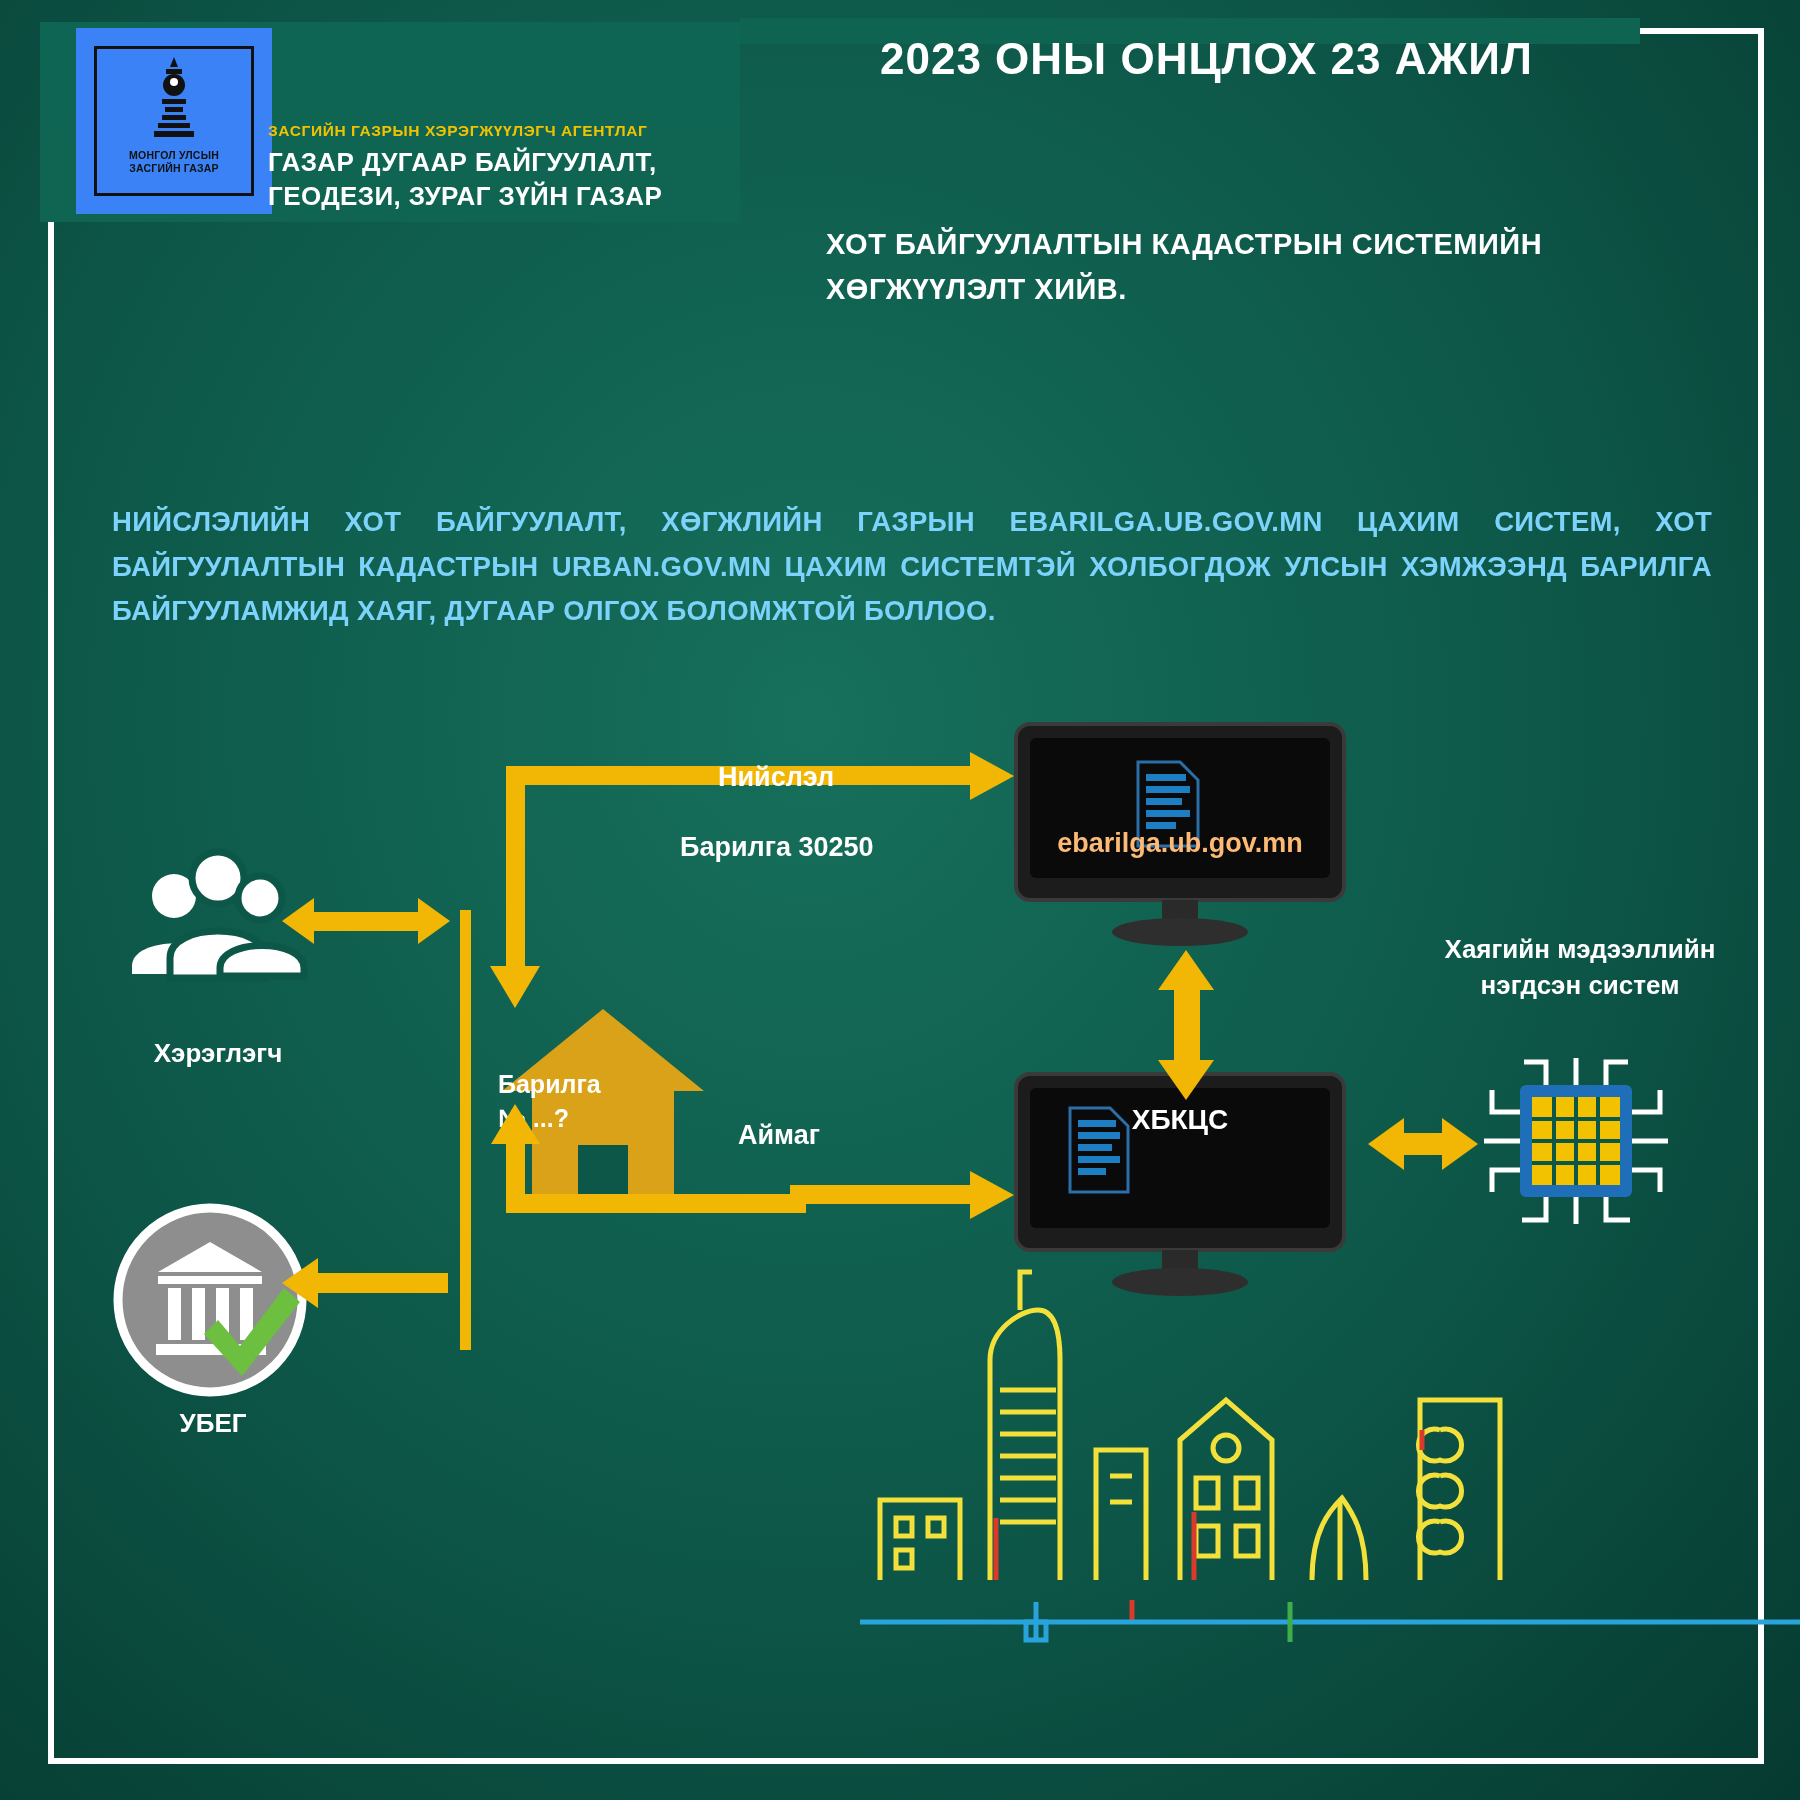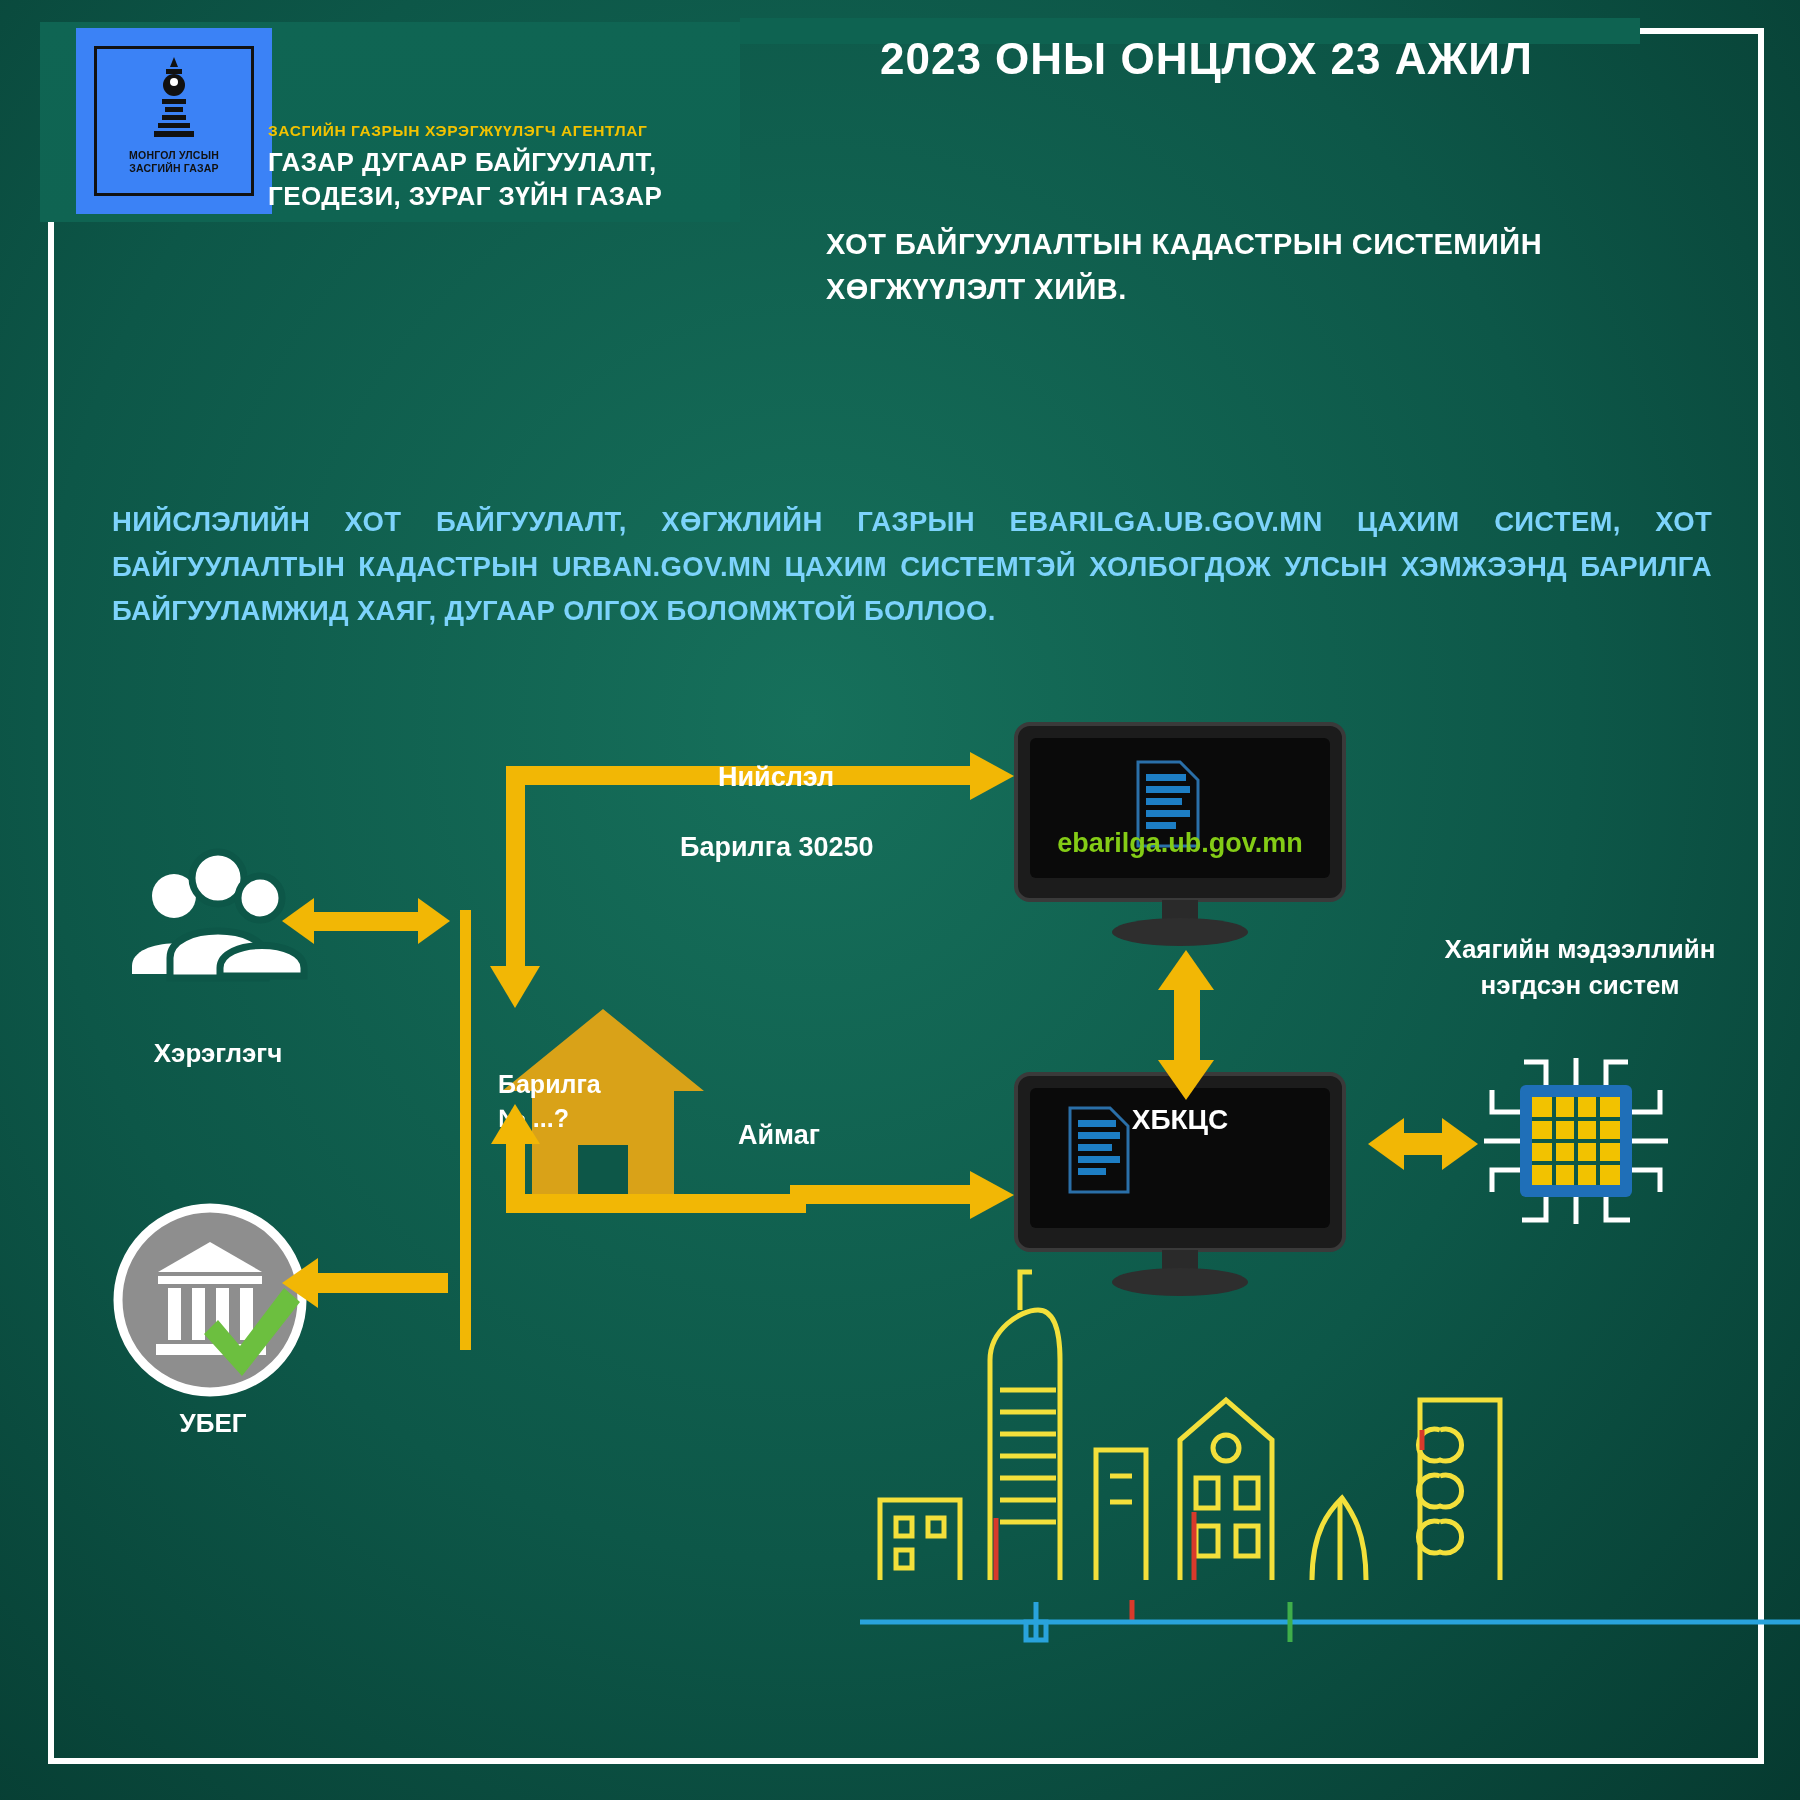--- a/index.html
+++ b/index.html
@@ -95,21 +95,21 @@
   .house-label{position:absolute;left:498px;top:288px;width:210px;text-align:left;
     color:#ffffff;font-size:25px;font-weight:bold;line-height:1.35;}
 
   .lbl-niislel{position:absolute;left:718px;top:-18px;color:#ffffff;font-size:27px;font-weight:bold;}
   .lbl-barilga{position:absolute;left:680px;top:52px;color:#ffffff;font-size:27px;font-weight:bold;}
   .lbl-aimag{position:absolute;left:738px;top:340px;color:#ffffff;font-size:27px;font-weight:bold;}
 
   .mon1{position:absolute;left:1010px;top:-60px;width:340px;height:230px;}
   .mon2{position:absolute;left:1010px;top:290px;width:340px;height:230px;}
   .mon1-label{position:absolute;left:1000px;top:48px;width:360px;text-align:center;
-    color:#84cc16;font-size:27px;font-weight:bold;}
+    color:#fdba74;font-size:27px;font-weight:bold;}
   .mon2-label{position:absolute;left:1000px;top:322px;width:360px;text-align:center;
     color:#ffffff;font-size:28px;font-weight:bold;line-height:1.3;}
 
   .chip{position:absolute;left:1460px;top:270px;width:230px;height:180px;}
   .chip-label{position:absolute;left:1380px;top:151px;width:400px;text-align:center;
     color:#ffffff;font-size:26px;font-weight:bold;line-height:1.4;}
 
   svg{display:block;overflow:visible;}
 </style>
 </head>

